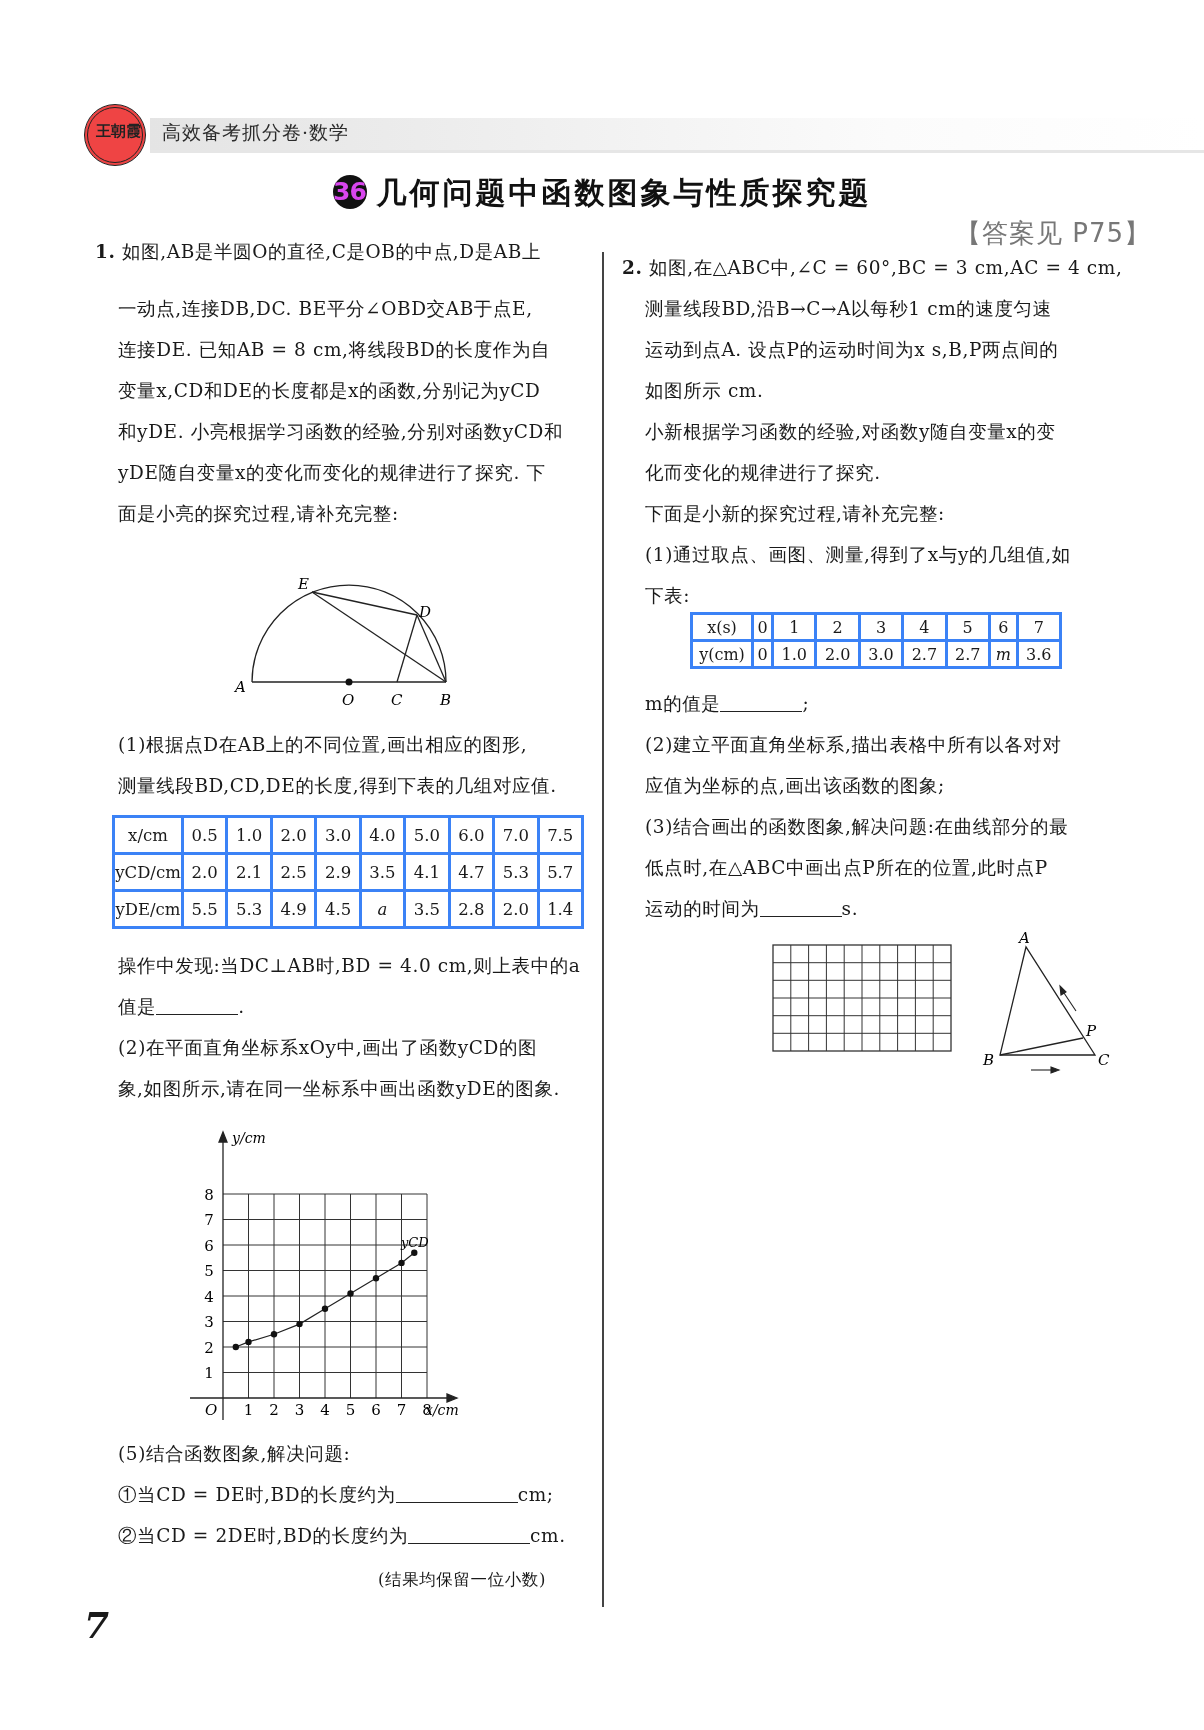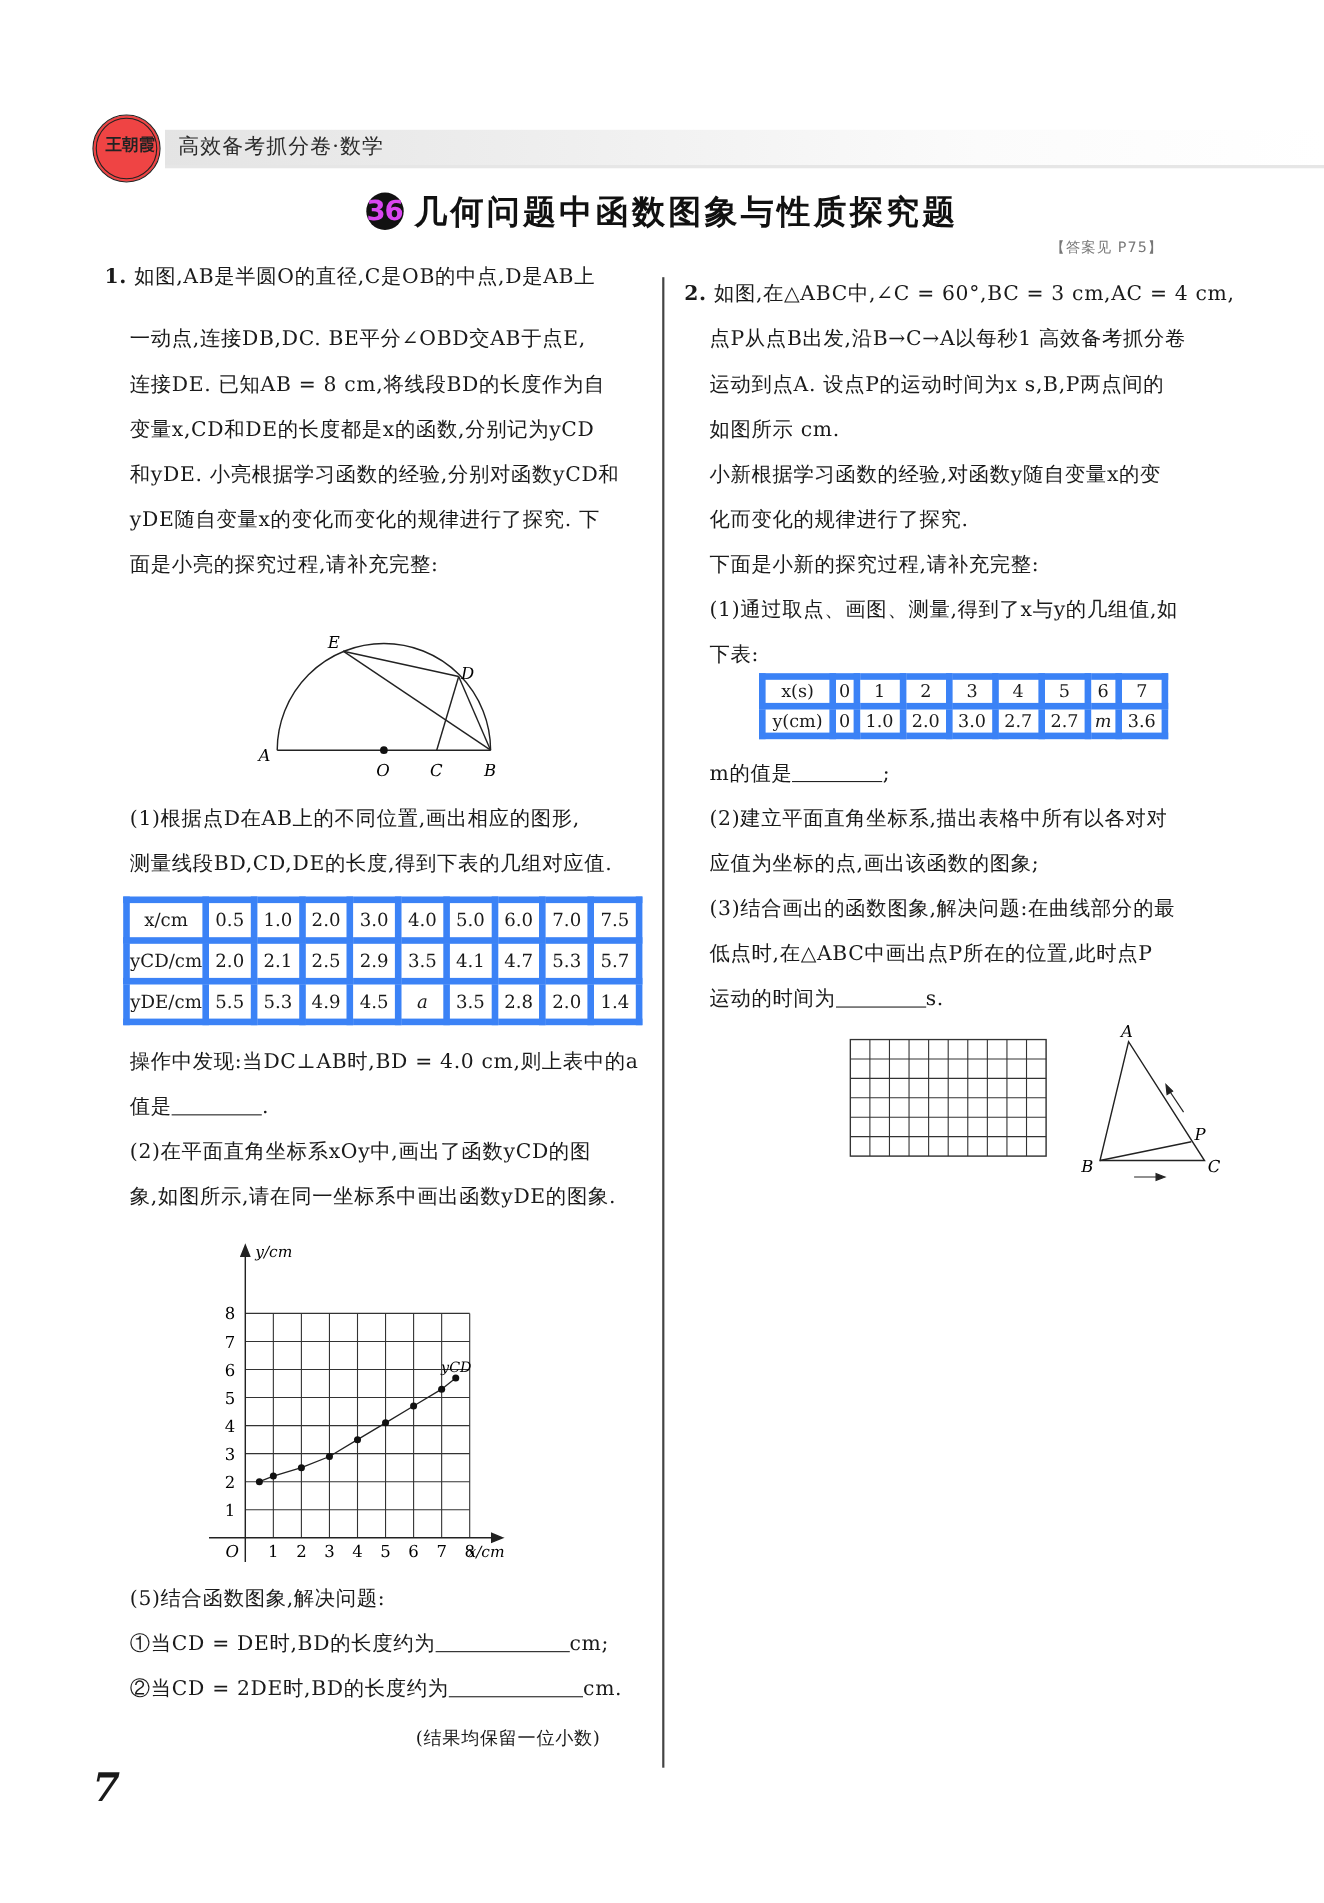--- a/index.html
+++ b/index.html
@@ -10,29 +10,29 @@
     background: linear-gradient(to right, #e4e4e4 0%, #efefef 35%, #fbfbfb 70%, #ffffff 100%);
     border-bottom: 3px solid #e6e6e6; }
   .header-text { left: 162px; top: 120px; font-size: 19px; font-weight: normal; color: #2b2b2b; letter-spacing: 1px; }
   .logo { left: 84px; top: 104px; width: 62px; height: 62px; border-radius: 50%;
     border: 4px double #222; background: #ef4444; box-sizing: border-box; }
   .logo-inner { position: absolute; left: 8px; top: 14px; font-size: 15px; font-weight: bold; color: #222; }
   .title { left: 0; width: 1204px; top: 173px; text-align: center; font-size: 30px; font-weight: bold;
     font-family: "DejaVu Sans", "Liberation Sans", sans-serif; letter-spacing: 3px; color: #111; }
   .title .num { display: inline-block; width: 34px; height: 34px; border-radius: 50%; background: #111; color: #d946ef;
     font-size: 25px; line-height: 34px; text-align: center; vertical-align: 3px; letter-spacing: -1px; margin-right: 10px; }
-  .answer-ref { left: 955px; top: 216px; font-size: 13px; color: #777;
+  .answer-ref { left: 955px; top: 216px; font-size: 26px; color: #777;
     font-family: "DejaVu Sans", "Liberation Sans", sans-serif; letter-spacing: 1px; }
   .divider { left: 602px; top: 252px; width: 1.5px; height: 1355px; background: #444; }
   .line { font-size: 18.5px; white-space: nowrap; line-height: 24px; letter-spacing: 0.6px; }
   .qnum { font-weight: bold; }
   i, .it { font-style: italic; }
   .blank { display: inline-block; border-bottom: 1.3px solid #222; height: 18px; vertical-align: -2px; }
   table.data { border-collapse: collapse; position: absolute; font-size: 16.5px; }
-  table.data td { border: 6px solid #3b82f6; text-align: center; padding: 0; }
+  table.data td { border: 3px solid #3b82f6; text-align: center; padding: 0; }
   table.data { border: 2px solid #333; }
   .page-num { left: 84px; top: 1604px; font-size: 36px; font-weight: bold; font-style: italic; }
   svg text { font-family: "DejaVu Serif", "Liberation Serif", serif; }
 </style>
 </head>
 <body>
 
 <div class="abs header-band"></div>
 <div class="abs logo">
   <span class="logo-inner">王朝霞</span>
@@ -196,21 +196,21 @@
 </div>
 <div class="abs line" style="left:118px; top:1524px;">
   <span>②当CD = 2DE时,BD的长度约为</span><span class="blank" style="width:122px;"></span><span>cm.</span>
 </div>
 <div class="abs line" style="left:378px; top:1568px; font-size:16.5px;">(结果均保留一位小数)</div>
 
 <div class="abs line" style="left:622px; top:256px;">
   <span class="qnum">2.</span>
   <span>如图,在△ABC中,∠C = 60°,BC = 3 cm,AC = 4 cm,</span>
 </div>
-<div class="abs line" style="left:645px; top:297px;">点P从点B出发,沿B→C→A以每秒1 高效备考抓分卷</div>
+<div class="abs line" style="left:645px; top:297px;">测量线段BD,沿B→C→A以每秒1 cm的速度匀速</div>
 <div class="abs line" style="left:645px; top:338px;">运动到点A. 设点P的运动时间为x s,B,P两点间的</div>
 <div class="abs line" style="left:645px; top:379px;">如图所示 cm.</div>
 <div class="abs line" style="left:645px; top:420px;">小新根据学习函数的经验,对函数y随自变量x的变</div>
 <div class="abs line" style="left:645px; top:461px;">化而变化的规律进行了探究.</div>
 <div class="abs line" style="left:645px; top:502px;">下面是小新的探究过程,请补充完整:</div>
 <div class="abs line" style="left:645px; top:543px;">(1)通过取点、画图、测量,得到了x与y的几组值,如</div>
 <div class="abs line" style="left:645px; top:584px;">下表:</div>
 
 <table class="data" style="left:690px; top:612px; width:372px; font-size:16px;">
   <tbody>

